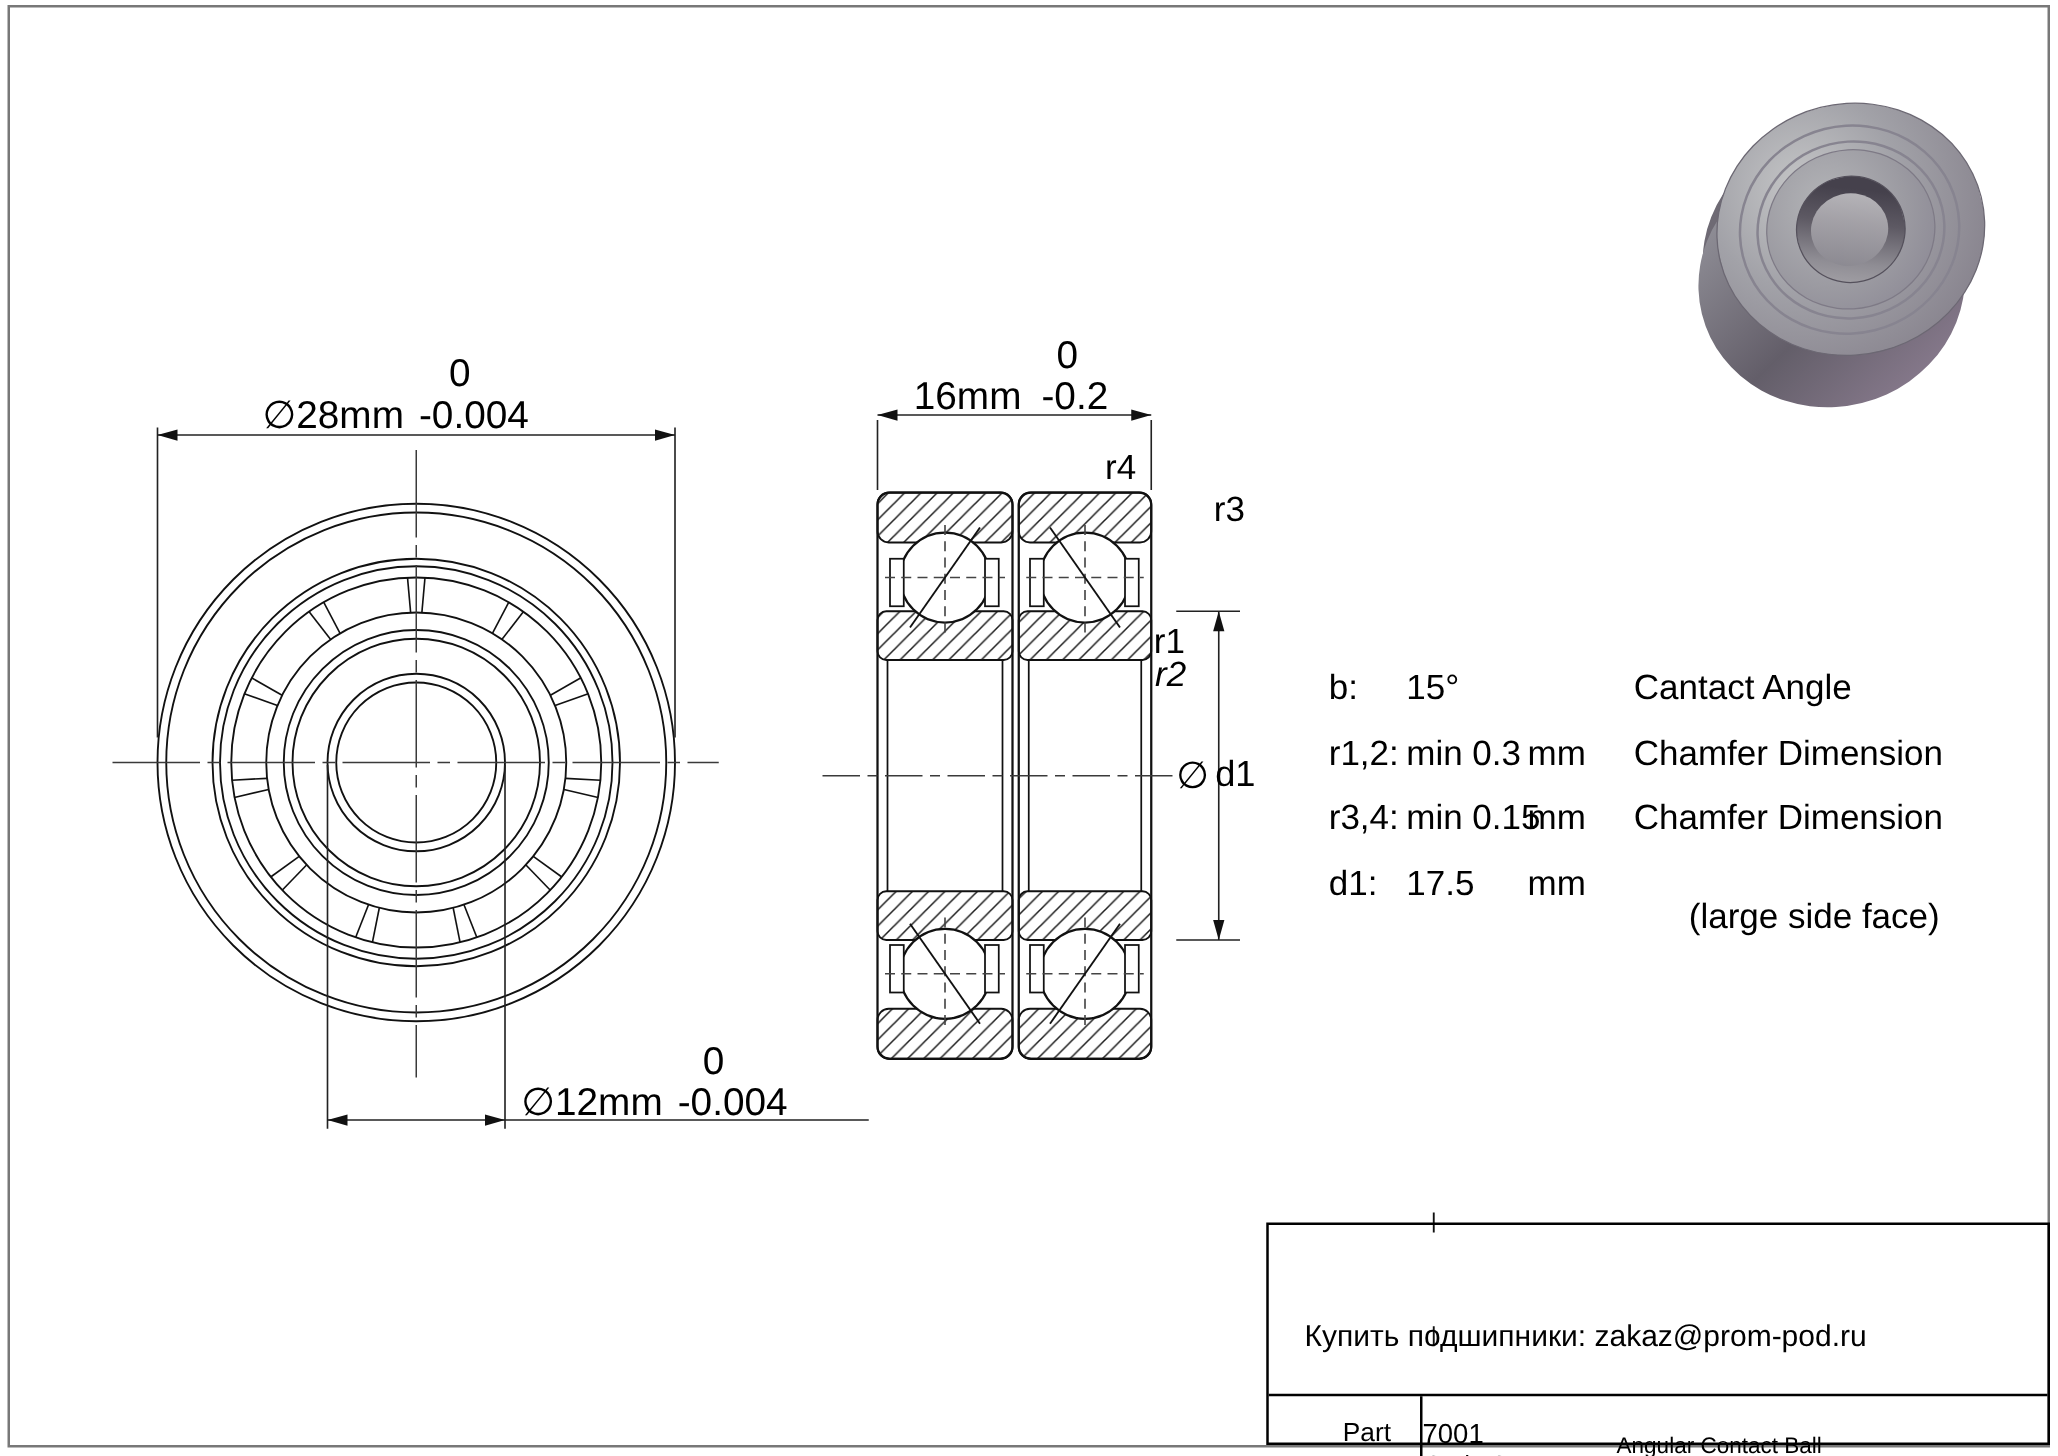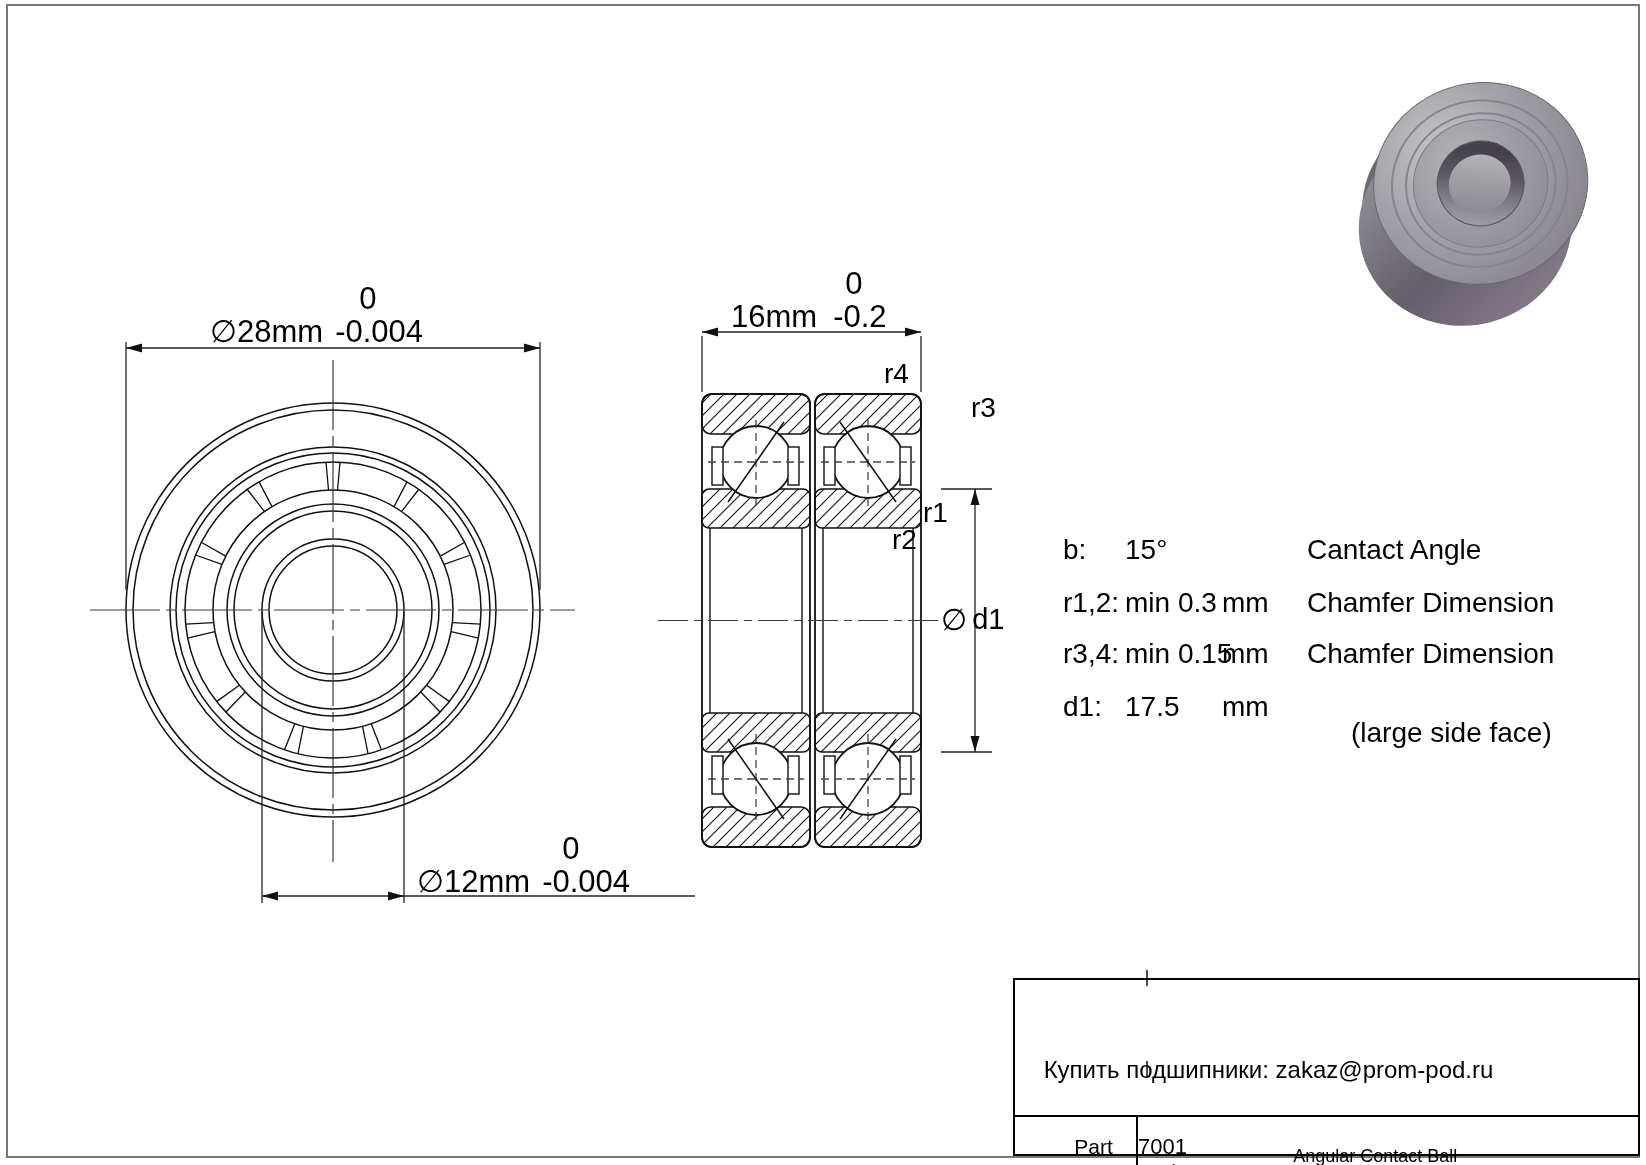--- a/index.html
+++ b/index.html
@@ -267,21 +267,21 @@
   <span>16mm</span>
   <span class="tol" style="margin-left:16px">
     <span style="padding-left:12px">0</span>
     <span>-0.2</span>
   </span>
 </div>
 
 <div class="rlab" style="left:884px; top:360px;">r4</div>
 <div class="rlab" style="left:923px; top:394px;padding-left:48px;">r3</div>
 <div class="rlab" style="left:923px; top:499px;">r1</div>
-<div class="rlab" style="left:892px; top:526px;">r2</div>
+<div class="rlab" style="left:924px; top:526px;font-style:italic;">r2</div>
 
 <div class="shoulder-label" style="left:941px; top:602px;">
   <span class="sym">∅</span>
   <span class="nm">d1</span>
 </div>
 
 <div>
   <div class="spec-row" style="top:534px">
     <span class="s-l">b:</span>
     <span class="s-v">15°</span>

